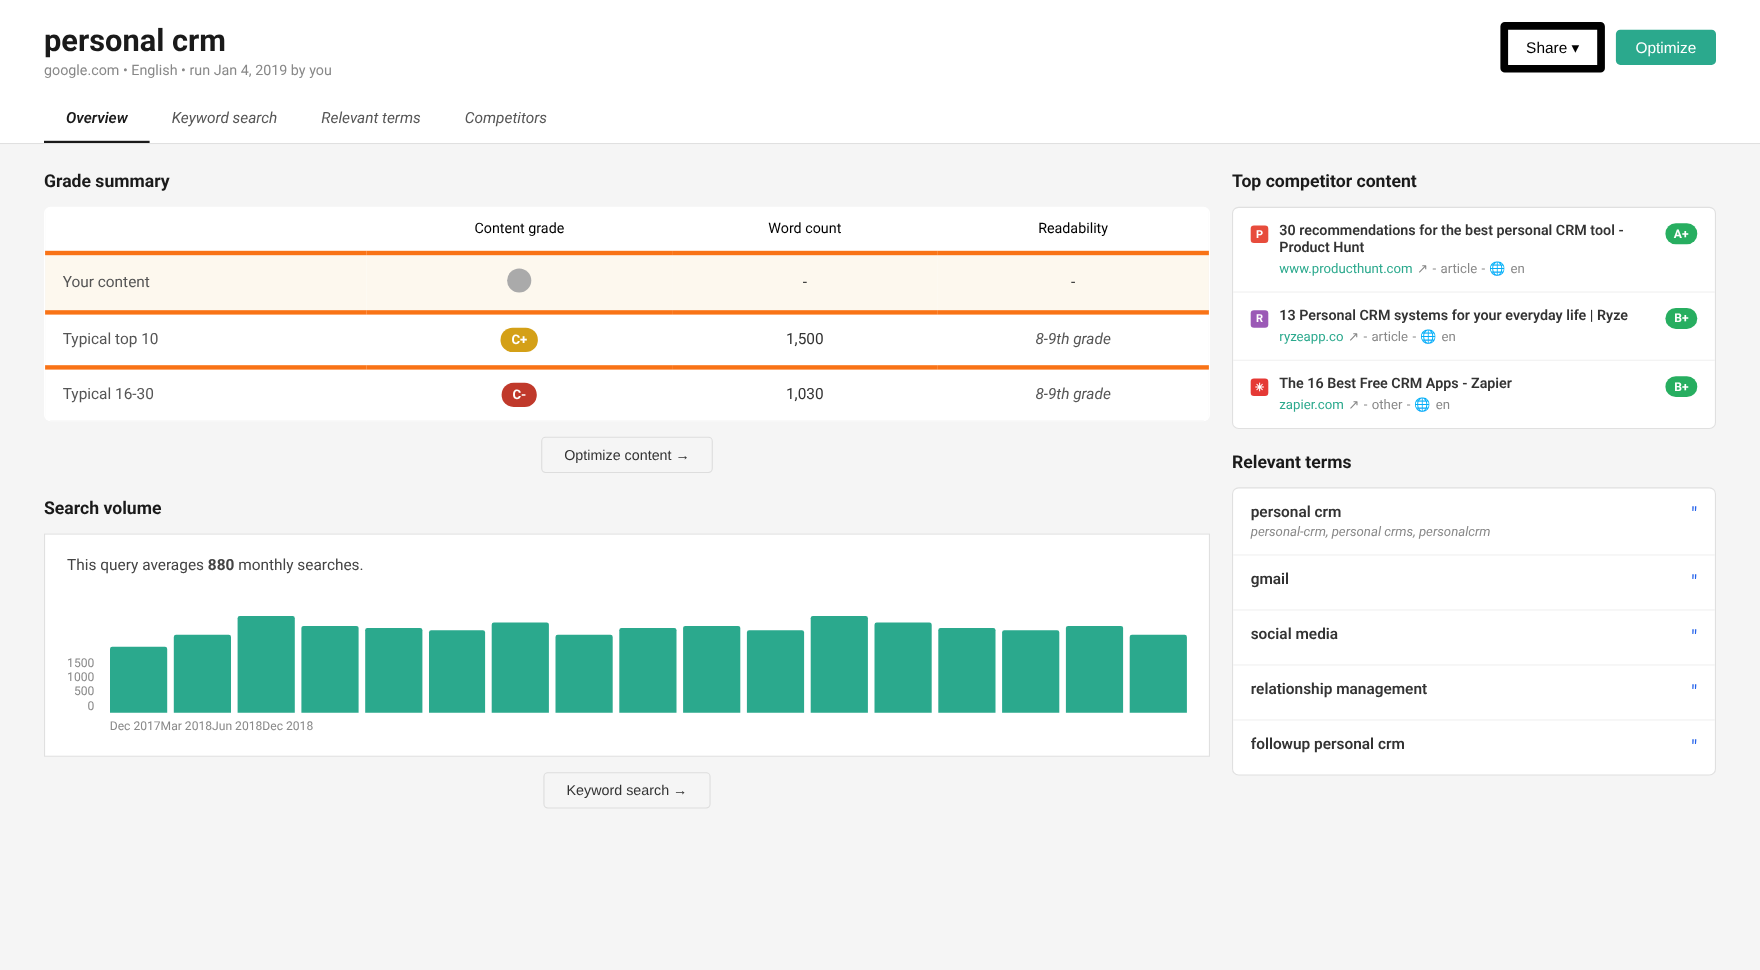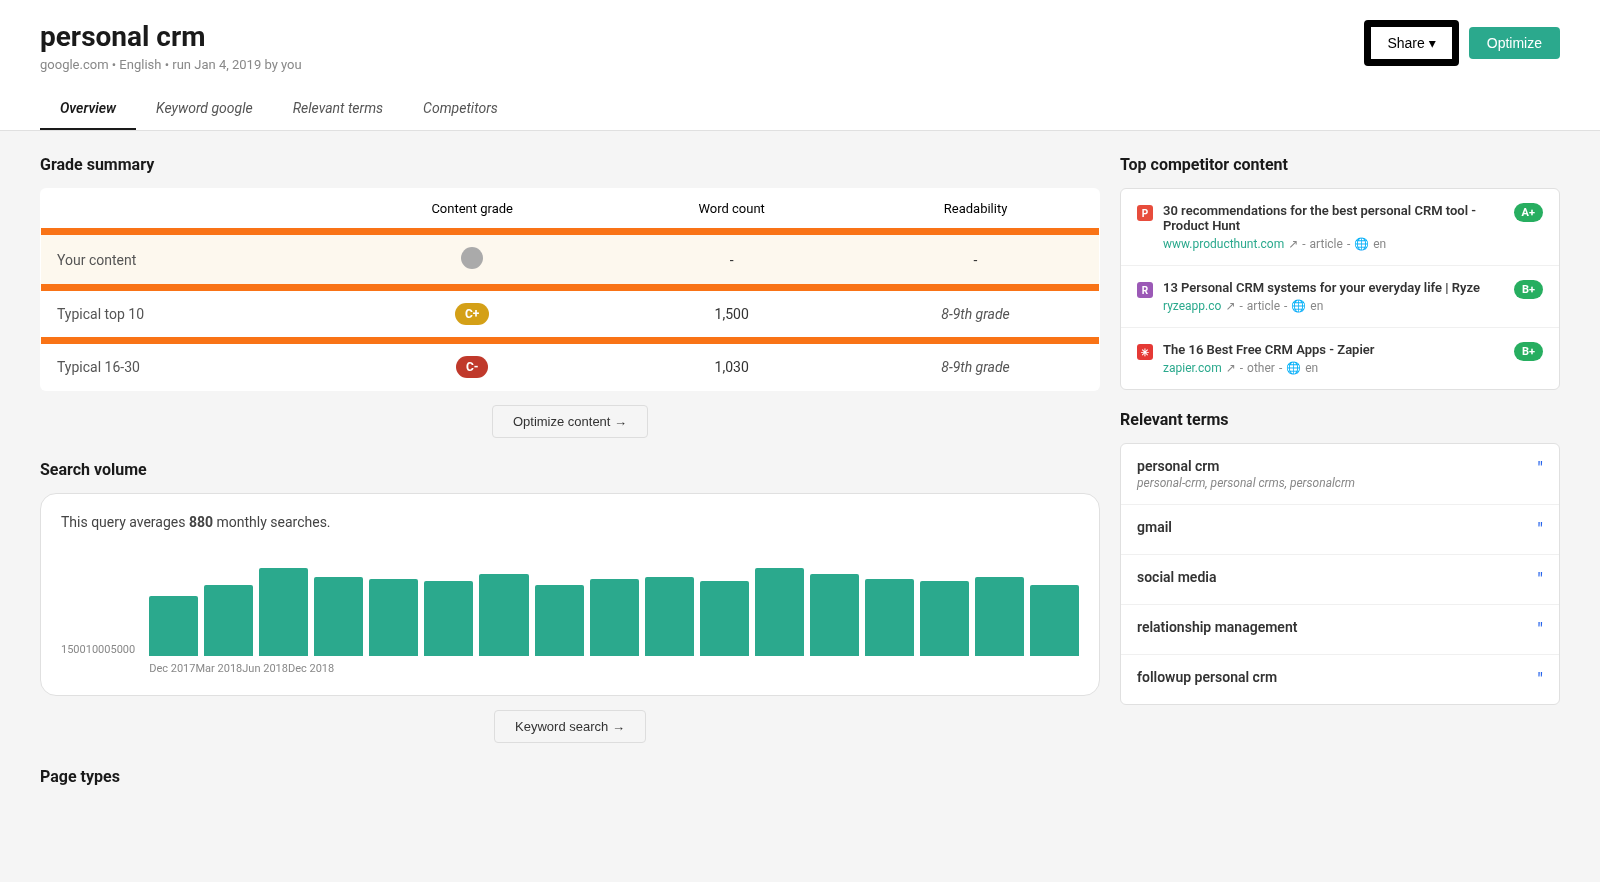--- a/index.html
+++ b/index.html
@@ -19,41 +19,41 @@
     .main-content { display: flex; gap: 20px; padding: 24px 40px; }
     .left-col { flex: 1; min-width: 0; }
     .right-col { width: 440px; flex-shrink: 0; }
 
     .section-title { font-size: 16px; font-weight: 700; margin-bottom: 14px; color: #1a1a1a; }
 
     
     .grade-table { width: 100%; border-collapse: collapse; background: #fff; border: 1px solid #e0e0e0; border-radius: 6px; overflow: hidden; }
     .grade-table th { padding: 12px 16px; text-align: center; color: #000000; font-weight: 400; font-size: 13px; }
     .grade-table th:first-child { text-align: left; }
-    .grade-table td { padding: 12px 16px; text-align: center; border-top: 7px solid #f97316; }
+    .grade-table td { padding: 12px 16px; text-align: center; border-top: 4px solid #f97316; }
     .grade-table td:first-child { text-align: left; color: #555; }
     .grade-table tr.highlight { background: #fdf8ee; }
     .grade-badge { display: inline-block; padding: 4px 10px; border-radius: 12px; font-size: 12px; font-weight: 700; color: #fff; }
     .badge-gray { background: #aaa; width: 22px; height: 22px; border-radius: 50%; display: inline-block; }
     .badge-c-plus { background: #d4a017; }
     .badge-c-minus { background: #c0392b; }
     .italic { font-style: italic; color: #555; }
     .optimize-content-btn { display: block; margin: 14px auto; background: #f5f5f5; border: 1px solid #ddd; padding: 8px 20px; border-radius: 4px; cursor: pointer; font-size: 13px; color: #333; }
 
     
-    .search-volume-card { background: #fff; border: 1px solid #e0e0e0; border-radius: 16px; padding: 20px; }
+    .search-volume-card { background: #fff; border: 1px solid #e0e0e0; border-radius: 0; padding: 20px; }
     .search-volume-text { font-size: 14px; color: #444; margin-bottom: 16px; }
     .search-volume-text strong { font-weight: 700; }
     .chart-bars { display: flex; align-items: flex-end; gap: 6px; height: 110px; padding-bottom: 0; }
     .bar { background: #2ba98d; border-radius: 2px 2px 0 0; flex: 1; }
     .chart-labels { display: flex; margin-top: 6px; }
     .chart-label { font-size: 11px; color: #888; }
     .chart-wrapper { display: flex; gap: 8px; }
     .chart-area { flex: 1; position: relative; }
-    .y-axis { display: flex; flex-direction: row; justify-content: flex-end; height: 110px; align-items: flex-end; padding-right: 6px; }
+    .y-axis { display: flex; flex-direction: column; justify-content: flex-end; height: 110px; align-items: flex-end; padding-right: 6px; }
     .y-label { font-size: 11px; color: #888; }
     .keyword-search-btn { display: block; margin: 14px auto; background: #f5f5f5; border: 1px solid #ddd; padding: 8px 20px; border-radius: 4px; cursor: pointer; font-size: 13px; color: #333; }
 
     
     .page-types-title { font-size: 16px; font-weight: 700; margin-top: 24px; color: #1a1a1a; }
 
     
     .competitor-card { background: #fff; border: 1px solid #e0e0e0; border-radius: 6px; overflow: hidden; margin-bottom: 20px; }
     .competitor-item { padding: 14px 16px; border-bottom: 1px solid #f0f0f0; display: flex; justify-content: space-between; align-items: flex-start; gap: 10px; }
     .competitor-item:last-child { border-bottom: none; }
@@ -89,21 +89,21 @@
     <div class="top-actions">
       <button class="share-btn">
         <span>Share</span>
         <span>▾</span>
       </button>
       <button class="optimize-btn">Optimize</button>
     </div>
   </div>
   <div class="tabs">
     <div class="tab active">Overview</div>
-    <div class="tab">Keyword google</div>
+    <div class="tab">Keyword search</div>
     <div class="tab">Relevant terms</div>
     <div class="tab">Competitors</div>
   </div>
 </div>
 
 <div class="main-content">
 
   <div class="left-col">
 
     <div class="section-title">Grade summary</div>
@@ -181,21 +181,20 @@
             <span class="chart-label">Dec 2017</span>
             <span class="chart-label">Mar 2018</span>
             <span class="chart-label">Jun 2018</span>
             <span class="chart-label">Dec 2018</span>
           </div>
         </div>
       </div>
     </div>
     <button class="keyword-search-btn">Keyword search →</button>
 
-    <div class="page-types-title">Page types</div>
   </div>
 
   <div class="right-col">
 
     <div class="section-title">Top competitor content</div>
     <div class="competitor-card">
 
       <div class="competitor-item">
         <div class="site-icon icon-p">P</div>
         <div class="competitor-info">

